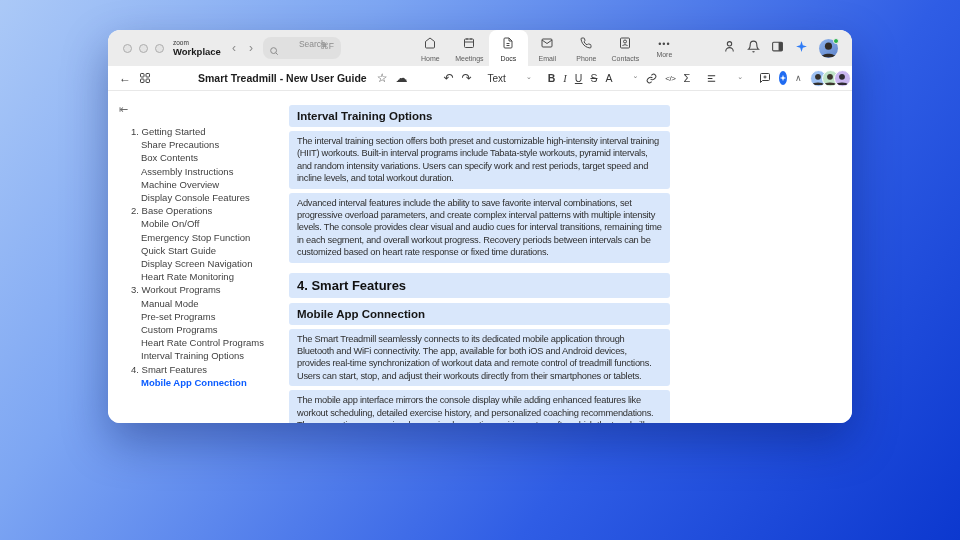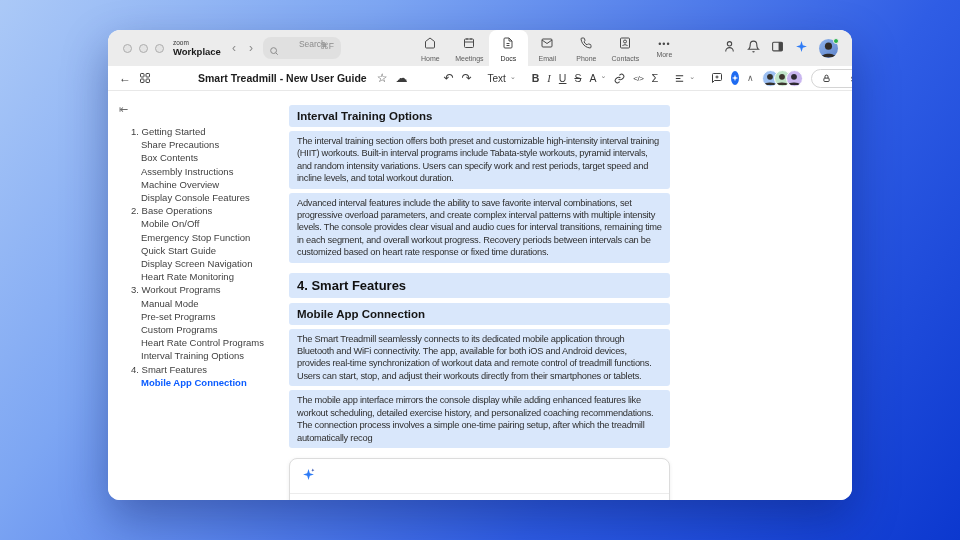--- a/index.html
+++ b/index.html
@@ -1,19 +1,19 @@
 <!DOCTYPE html>
 <html><head>
 <meta charset="utf-8">
 <style>
   * { margin:0; padding:0; box-sizing:border-box; }
   html,body { width:960px; height:540px; font-family:"Liberation Sans", sans-serif; }
   .stage { position:relative; width:960px; height:540px; overflow:hidden;
            background:linear-gradient(128deg,#abc9f7 0%,#7da6f3 28%,#2f5de5 68%,#0c38cf 100%); }
-  .window { position:absolute; left:108px; top:30px; width:744px; height:470px;
+  .window { position:absolute; left:108px; top:30px; width:744px; height:393px;
             border-radius:12px; overflow:hidden; background:#fff;
             box-shadow:0 18px 45px rgba(5,20,90,.38); display:flex; flex-direction:column; }
 
   
   .topbar { height:36px; background:#ececec; display:flex; align-items:stretch; flex:0 0 36px; }
   .tl-group { display:flex; align-items:center; gap:7px; padding-left:15px; }
   .tl { width:9px; height:9px; border-radius:50%; border:1px solid #adadad; background:#e4e4e4; }
   .logo { display:flex; flex-direction:column; justify-content:center; margin-left:9px; line-height:1; }
   .logo .lt { font-size:6.5px; color:#333; }
   .logo .lb { font-size:9.5px; font-weight:bold; color:#1a1a1a; margin-top:1px; }
@@ -44,21 +44,21 @@
            padding:0 11px; gap:8px; flex:0 0 25px; color:#3c3c3c; }
   .tbtn { display:flex; align-items:center; justify-content:center; font-size:11px; color:#3c3c3c; height:16px; }
   .doc-title { font-size:10.5px; font-weight:bold; color:#1c1c1c; margin:0 2px; white-space:nowrap;padding-left:37px; }
   .vdiv { width:1px; height:13px; background:#e3e3e3; }
   .glyph12 { font-size:12px; }
   .fmt { font-size:10.5px; width:13px; }
   .fmt.i { font-style:italic; font-family:"Liberation Serif", serif; }
   .fmt.u { text-decoration:underline; }
   .fmt.s { text-decoration:line-through; }
   .ddv { font-size:7px; color:#777; margin-left:1px; }
-  .textdd { display:flex; align-items:flex-start; gap:3px; font-size:10px; color:#333; }
+  .textdd { display:flex; align-items:flex-start; gap:19px; font-size:10px; color:#333; }
   .codebtn { font-size:8px; letter-spacing:-0.5px; }
   .pluscircle { width:14px; height:14px; border-radius:50%; background:#1f6bf1; display:flex;
                 align-items:center; justify-content:center; color:#fff; }
   .tb-avatars { display:flex; margin-left:auto; }
   .pav { width:17px; height:17px; border-radius:50%; border:1.5px solid #fff; overflow:hidden; }
   .pav + .pav { margin-left:-5px; }
   .pav1 { background:#9dc0f2; } .pav2 { background:#bfe3c8; } .pav3 { background:#c9b6ef; }
   .sharebtn { display:flex; align-items:center; gap:20px; border:1px solid #d4d4d4; border-radius:11px;
               padding:3px 10px; font-size:9.5px; font-weight:bold; color:#2e2e2e; background:#fff; }
 

